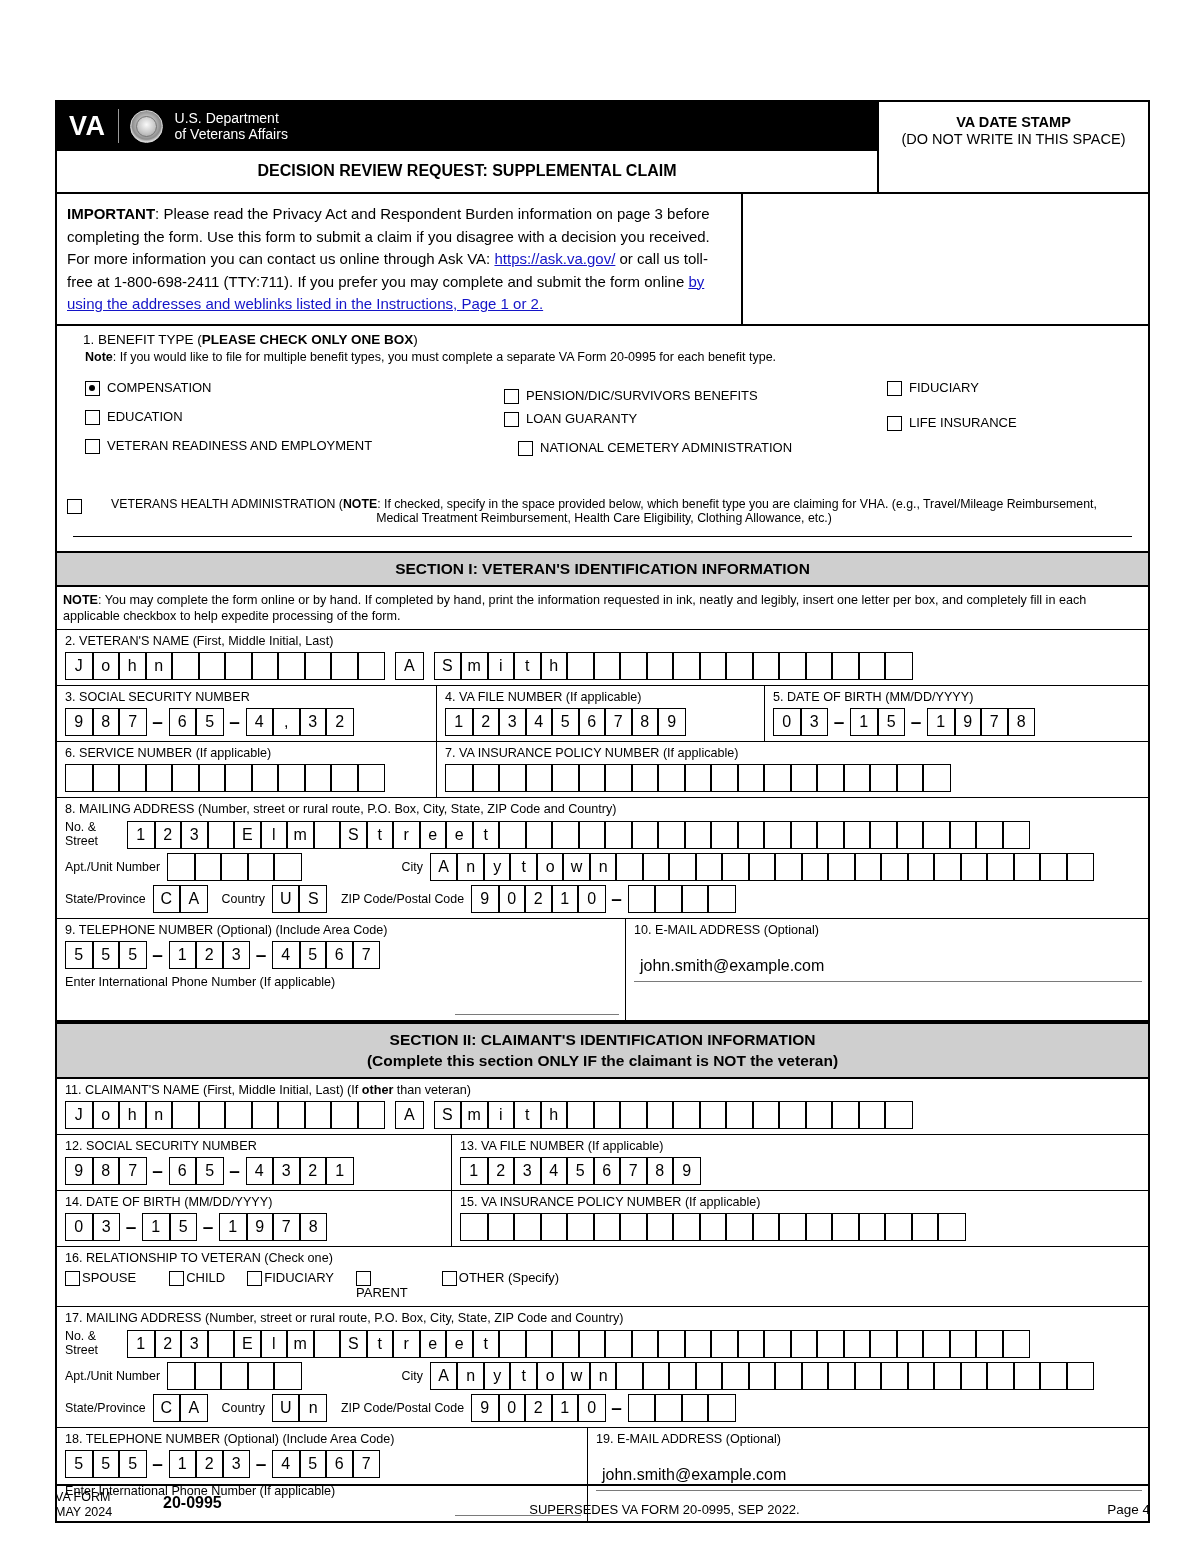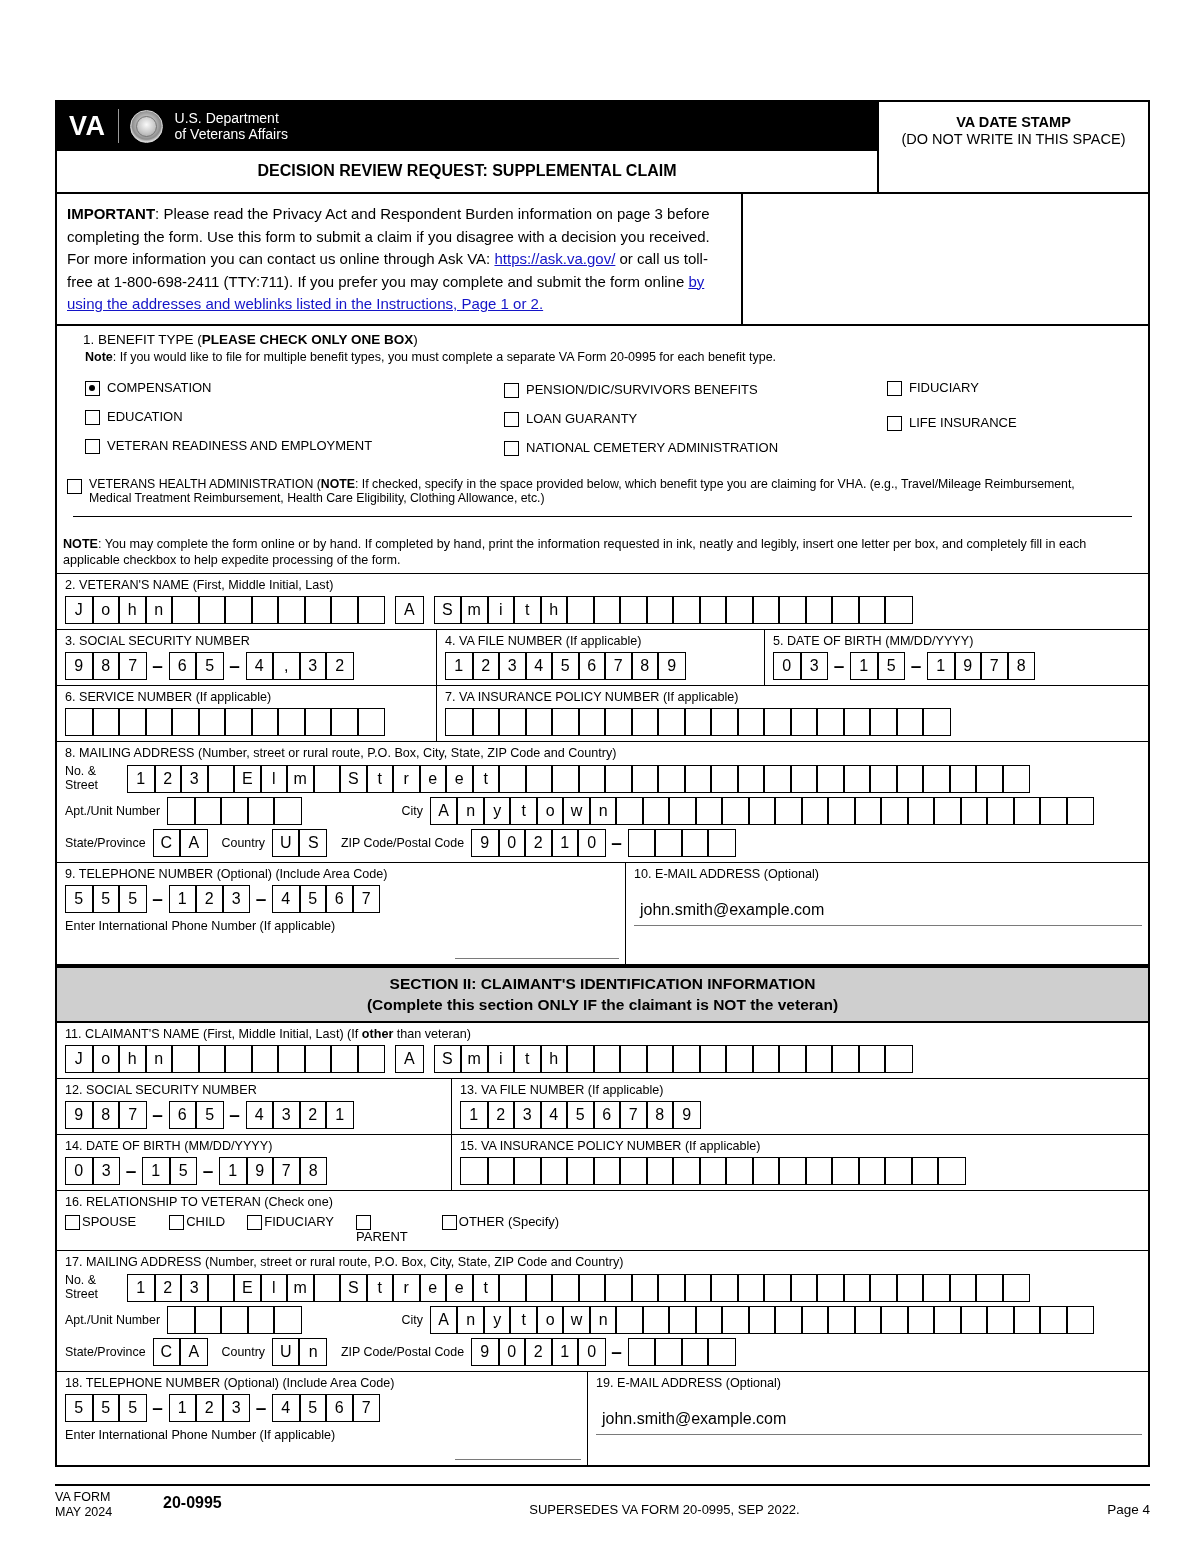--- a/index.html
+++ b/index.html
@@ -88,21 +88,21 @@
   .cbitem { position:absolute; display:flex; align-items:flex-start; }
   .cbox {
     width:15px; height:15px; border:1.6px solid #000; background:#fff;
     flex:0 0 auto; margin-right:7px; position:relative; top:1px;
   }
   .cbox.checked::after{
     content:""; position:absolute; left:3.2px; top:3.2px;
     width:6px; height:6px; border-radius:50%; background:#000;
   }
   .cblabel { font-size:13px; line-height:16px; }
-  .vha { display:flex; align-items:flex-start; margin-top:2px; }
+  .vha { display:flex; align-items:flex-start; margin-top:22px;text-align:center; }
   .vha .cbox { top:2px; }
   .vha-text { font-size:12.3px; line-height:14.5px; max-width:1030px; }
   .vha-text b { font-weight:bold; }
   .benefit-rule { border-bottom:1.5px solid #000; margin:10px 6px 0 6px; }
 
   
   .sechdr {
     background:#cfcfcf; border-top:2px solid #000; border-bottom:2px solid #000;
     text-align:center; font-weight:bold; font-size:15.5px;
     padding:5px 0 6px 0; line-height:21px;
@@ -199,49 +199,50 @@
           <span class="cblabel">COMPENSATION</span>
         </div>
         <div class="cbitem" style="left:18px; top:29px;">
           <span class="cbox"></span>
           <span class="cblabel">EDUCATION</span>
         </div>
         <div class="cbitem" style="left:18px; top:58px;">
           <span class="cbox"></span>
           <span class="cblabel">VETERAN READINESS AND EMPLOYMENT</span>
         </div>
-        <div class="cbitem" style="left:437px; top:2px;">
+        <div class="cbitem" style="left:437px; top:8px;">
           <span class="cbox"></span>
           <span class="cblabel">PENSION/DIC/SURVIVORS BENEFITS</span>
         </div>
         <div class="cbitem" style="left:437px; top:31px;">
           <span class="cbox"></span>
           <span class="cblabel">LOAN GUARANTY</span>
         </div>
-        <div class="cbitem" style="left:437px; top:60px;">
+        <div class="cbitem" style="left:451px; top:60px;">
           <span class="cbox"></span>
           <span class="cblabel">NATIONAL CEMETERY ADMINISTRATION</span>
         </div>
         <div class="cbitem" style="left:820px; top:0px;">
           <span class="cbox"></span>
           <span class="cblabel">FIDUCIARY</span>
         </div>
         <div class="cbitem" style="left:820px; top:35px;">
           <span class="cbox"></span>
           <span class="cblabel">LIFE INSURANCE</span>
         </div>
       </div>
 
       <div class="vha">
         <span class="cbox"></span>
         <span class="vha-text"><span>VETERANS HEALTH ADMINISTRATION (</span><b>NOTE</b><span>: If checked, specify in the space provided below, which benefit type you are claiming for VHA. (e.g., Travel/Mileage Reimbursement, Medical Treatment Reimbursement, Health Care Eligibility, Clothing Allowance, etc.)</span></span>
       </div>
       <div class="benefit-rule"></div>
     </div>
 
+    <div class="sechdr">SECTION I: VETERAN'S IDENTIFICATION INFORMATION</div>
     <div class="notebar"><b>NOTE</b><span>: You may complete the form online or by hand. If completed by hand, print the information requested in ink, neatly and legibly, insert one letter per box, and completely fill in each applicable checkbox to help expedite processing of the form.</span></div>
 
     <div class="fld">
       <div class="lbl">2. VETERAN'S NAME (First, Middle Initial, Last)</div>
       <div class="boxes">
         <div class="bxgroup">
             <div class="bx">J</div>
             <div class="bx">o</div>
             <div class="bx">h</div>
             <div class="bx">n</div>

